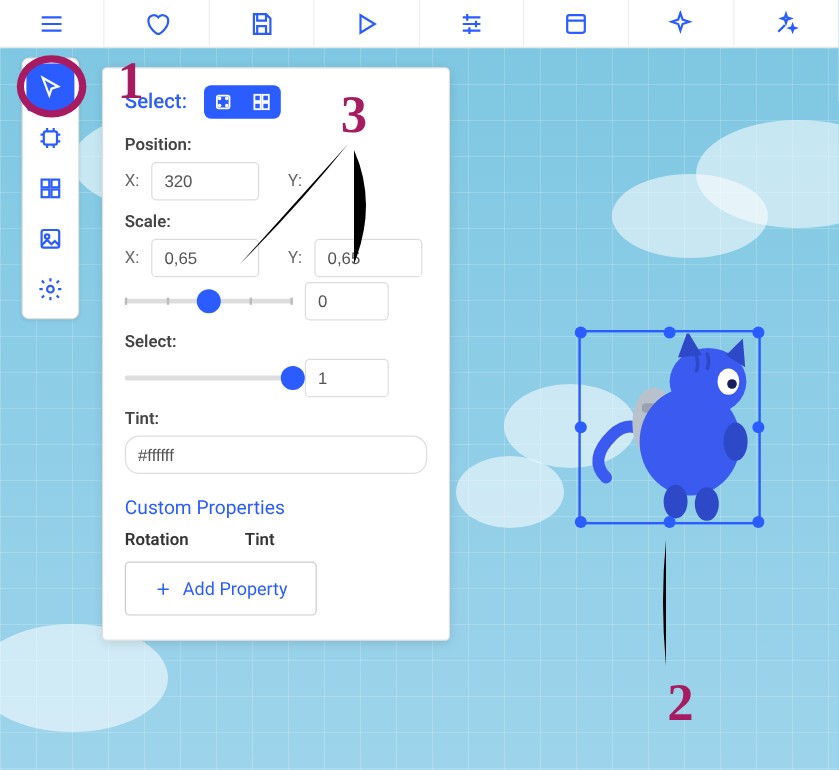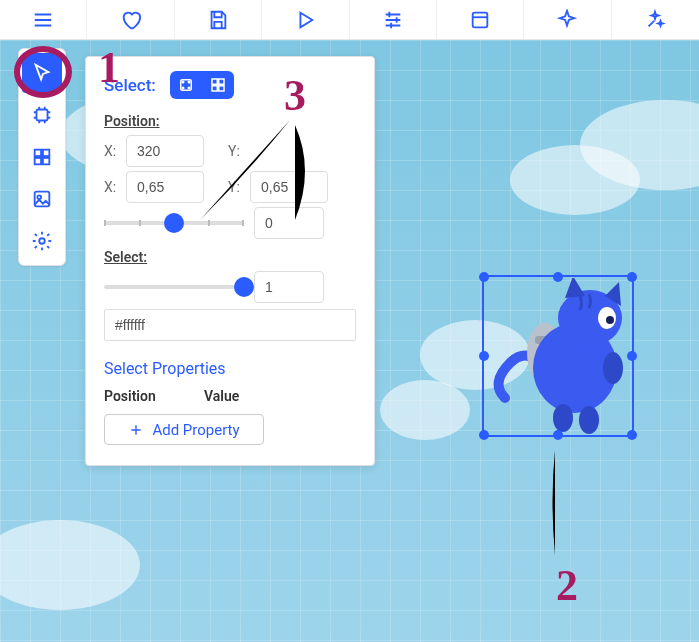--- a/index.html
+++ b/index.html
@@ -61,49 +61,49 @@
   .select-label { color: #2b5cff; font-size: 17px; font-weight: 500; }
   .mode-toggle {
     display: flex; background: #2b5cff; border-radius: 6px; overflow: hidden;
   }
   .mode-toggle-btn {
     width: 32px; height: 28px; display: flex; align-items: center; justify-content: center;
     cursor: pointer;
   }
   .mode-toggle-btn svg { width: 18px; height: 18px; stroke: #fff; fill: none; stroke-width: 2; }
 
-  .section-label { font-weight: 600; margin-top: 10px; margin-bottom: 6px; color: #444; text-decoration: underline; }
+  .section-label { font-weight: 600; margin-top: 10px; margin-bottom: 6px; color: #444; }
   .xy-row { display: flex; align-items: center; gap: 6px; margin-bottom: 4px; }
   .xy-row .axis { width: 16px; color: #6a6a6a; }
   .num-input {
-    width: 78px; height: 32px; border: 1px solid #ddd; border-radius: 4px;
+    width: 90px; height: 32px; border: 1px solid #ddd; border-radius: 4px;
     padding: 0 10px; font-size: 14px; color: #555;
   }
   .num-input.narrow{width:70px;}
   .slider-row { display:flex; align-items:center; gap:10px; margin-bottom:6px; }
   .slider {
     position: relative; width: 140px; height: 20px;
   }
   .slider-track {
     position: absolute; top: 8px; left: 0; right: 0; height: 4px;
     background: #ddd; border-radius: 2px;
   }
   .slider-ticks{ position:absolute; top:7px; left:0; right:0; display:flex; justify-content:space-between;}
   .slider-ticks span{width:2px;height:6px;background:#bbb;}
   .slider-thumb {
     position: absolute; top: 0; width: 20px; height: 20px; border-radius: 50%;
     background: #2b5cff; transform: translateX(-50%);
   }
-  .tint-input { width: 100%; height: 32px; border:1px solid #ddd; border-radius:2px; padding:0 10px; font-size:14px; color:#555;}
+  .tint-input { width: 100%; height: 32px; border:1px solid #ddd; border-radius:12px; padding:0 10px; font-size:14px; color:#555;}
   .custom-props-label { color:#2b5cff; font-size:16px; margin-top:18px; margin-bottom:10px;}
   .props-header { display:flex; font-weight:600; font-size:14px; color:#333; margin-bottom:10px;}
   .props-header .col1{width:100px;}
   .add-prop-btn {
     display:flex; align-items:center; justify-content:center; gap:8px;
-    border:1px solid #ccc; border-radius:4px; height:31px; width:160px;
+    border:1px solid #ccc; border-radius:4px; height:45px; width:160px;
     color:#2b5cff; cursor:pointer; font-size:15px;
   }
 
   
   .viewport-panel {
     position:absolute; top:40px; left:425px; right:0; bottom:0; background:transparent;
     border-left:1px solid #d0d0d0;
   }
   .viewport-toolbar{
     height:44px; background:#fff; border-bottom:1px solid #e5e5e5;
@@ -273,20 +273,21 @@
     </div>
   </div>
 
   <div class="section-label">Position:</div>
   <div class="xy-row">
     <span class="axis">X:</span>
     <input class="num-input" value="320" style="">
     <span class="axis" style="margin-left:18px">Y:</span>
   </div>
 
+  <div class="section-label">Scale:</div>
   <div class="xy-row">
     <span class="axis">X:</span>
     <input class="num-input" value="0,65" style="">
     <span class="axis" style="margin-left:18px">Y:</span>
     <input class="num-input" value="0,65" style="">
   </div>
 
   <div class="slider-row">
     <div class="slider">
       <div class="slider-track"></div>
@@ -304,26 +305,27 @@
 
   <div class="section-label">Select:</div>
   <div class="slider-row">
     <div class="slider">
       <div class="slider-track"></div>
       <div class="slider-thumb" id="op-thumb" style="left: 100%;"></div>
     </div>
     <input class="num-input narrow" value="1" style="">
   </div>
 
+  <div class="section-label">Tint:</div>
   <input class="tint-input" value="#ffffff" style="">
 
-  <div class="custom-props-label">Select Properties</div>
+  <div class="custom-props-label">Custom Properties</div>
   <div class="props-header">
-    <div class="col1">Position</div>
-    <div>Value</div>
+    <div class="col1">Rotation</div>
+    <div>Tint</div>
   </div>
   <div class="add-prop-btn">
     <svg width="16" height="16" viewBox="0 0 24 24" style="stroke:#2b5cff;stroke-width:2;fill:none">
         <path d="M12 5v14M5 12h14"></path>
       </svg>
     <span>Add Property</span>
   </div>
 </div>
 
 <div class="viewport-panel">

